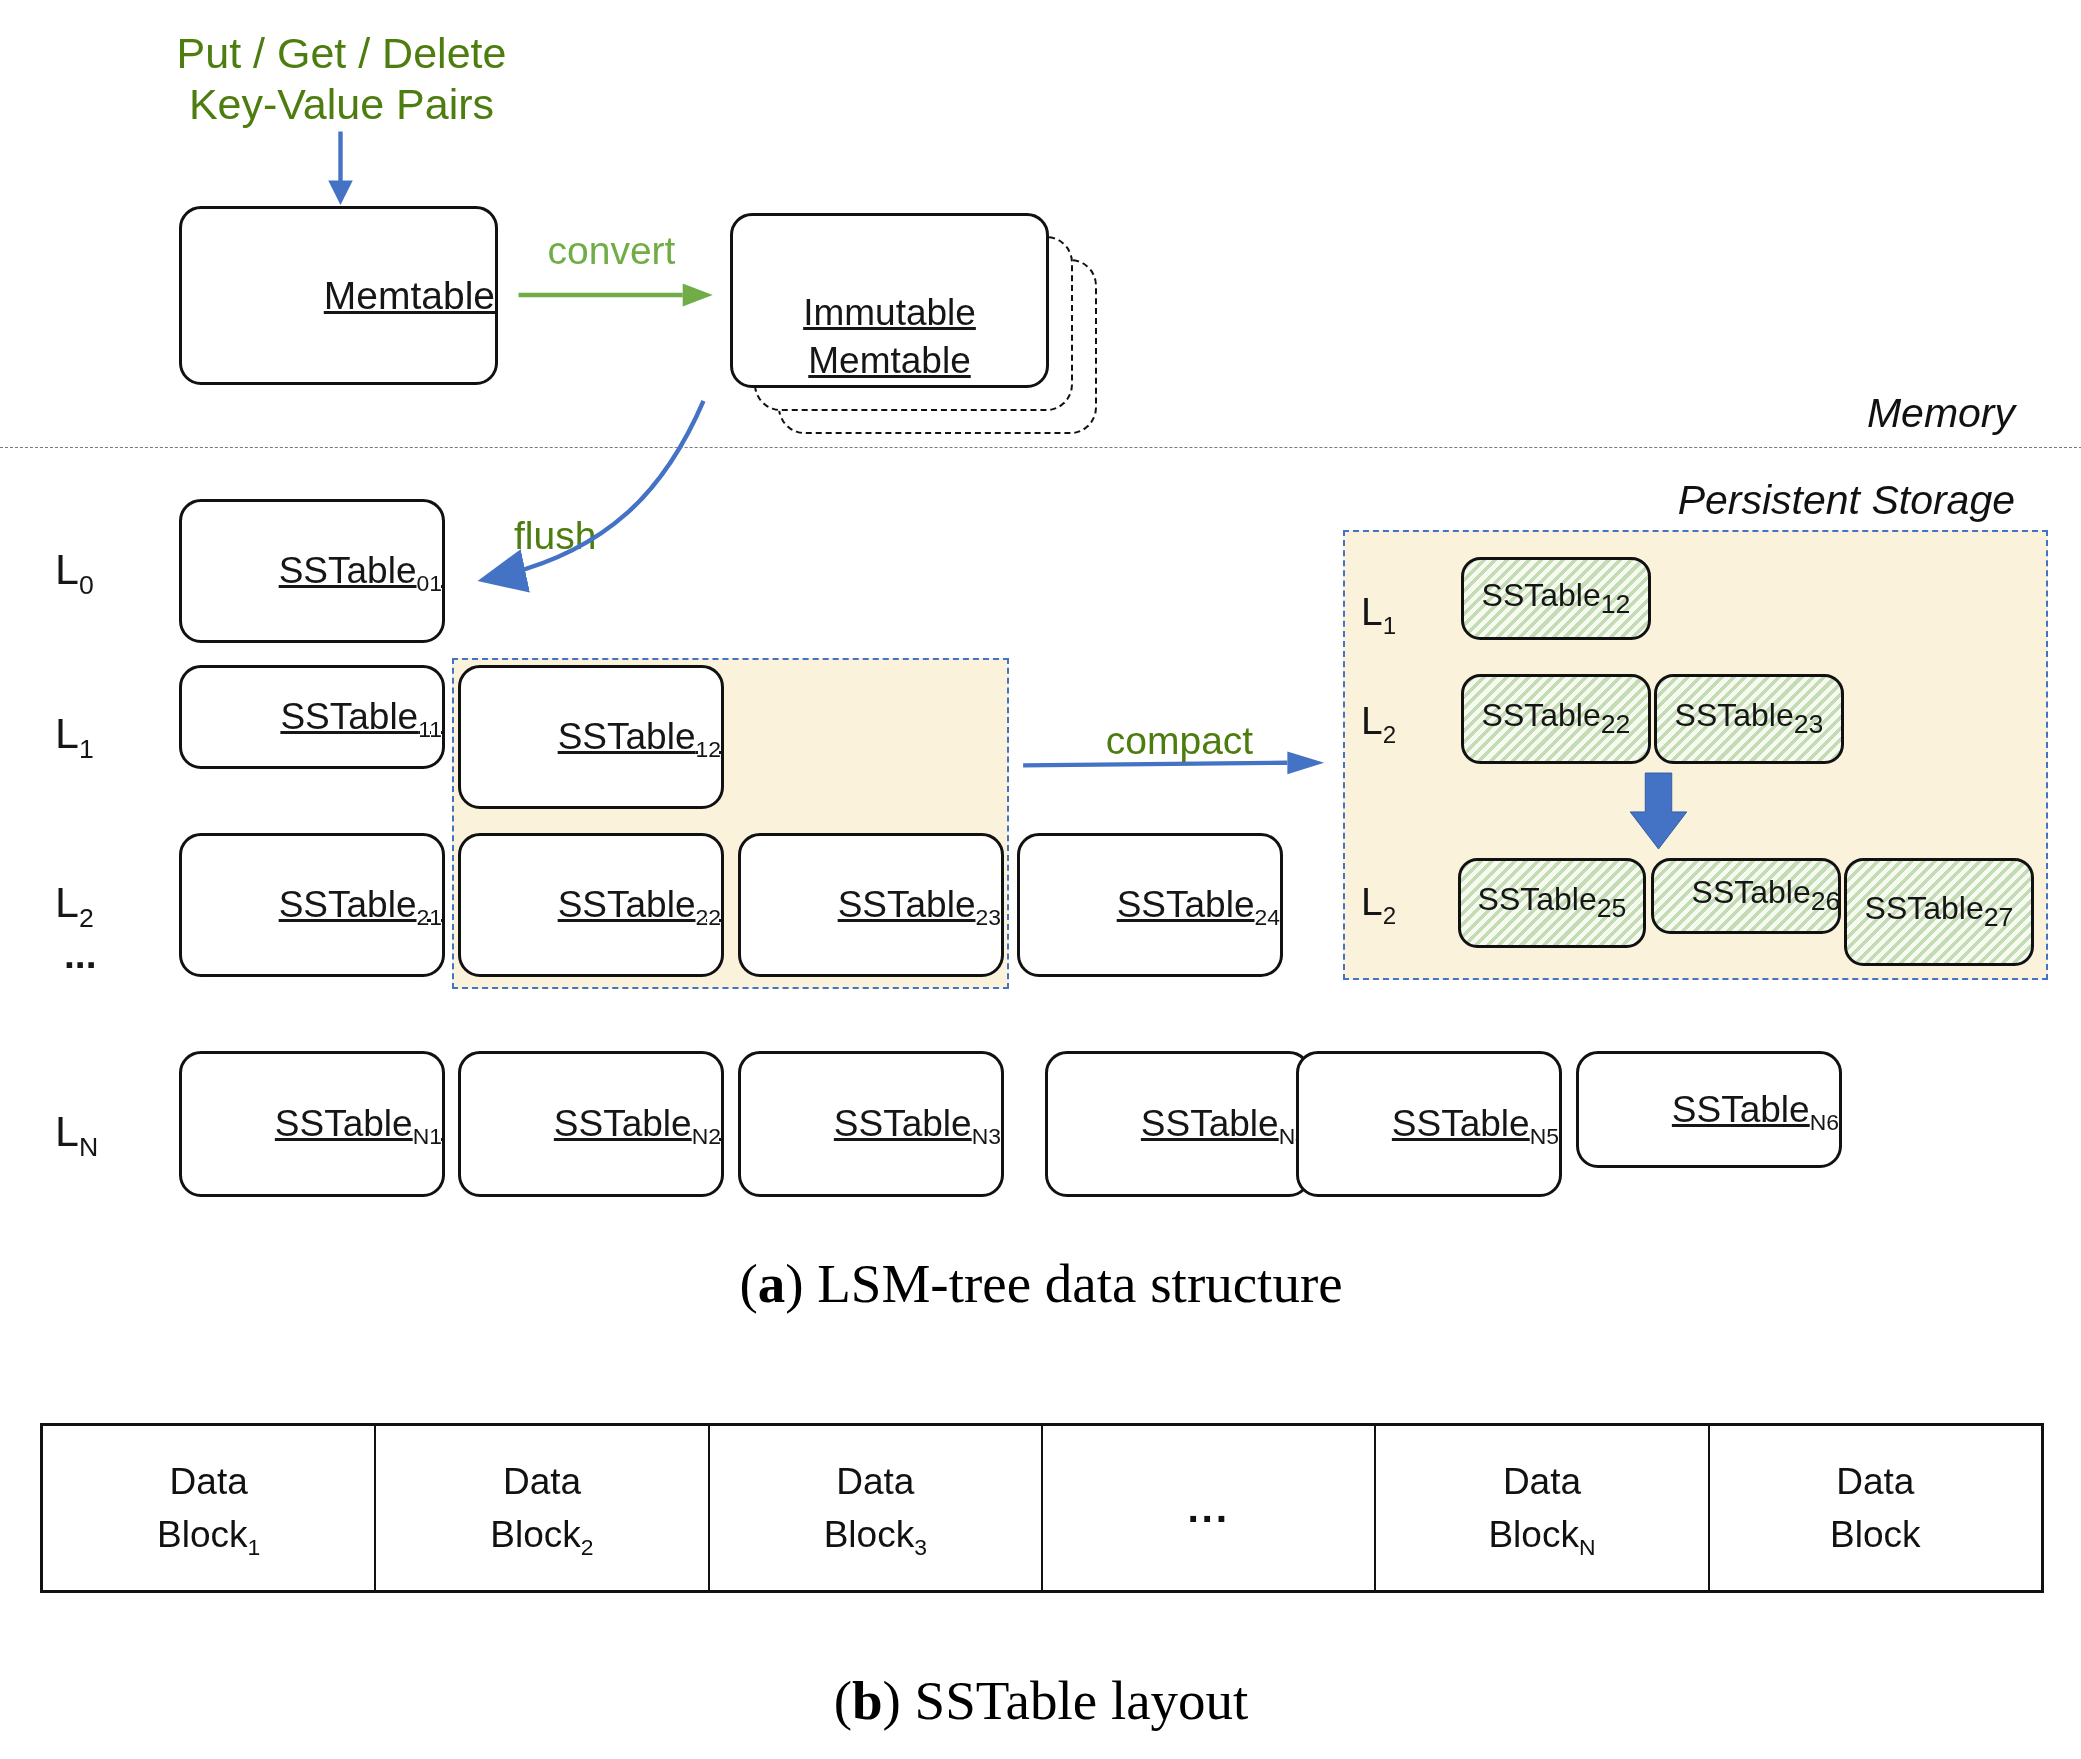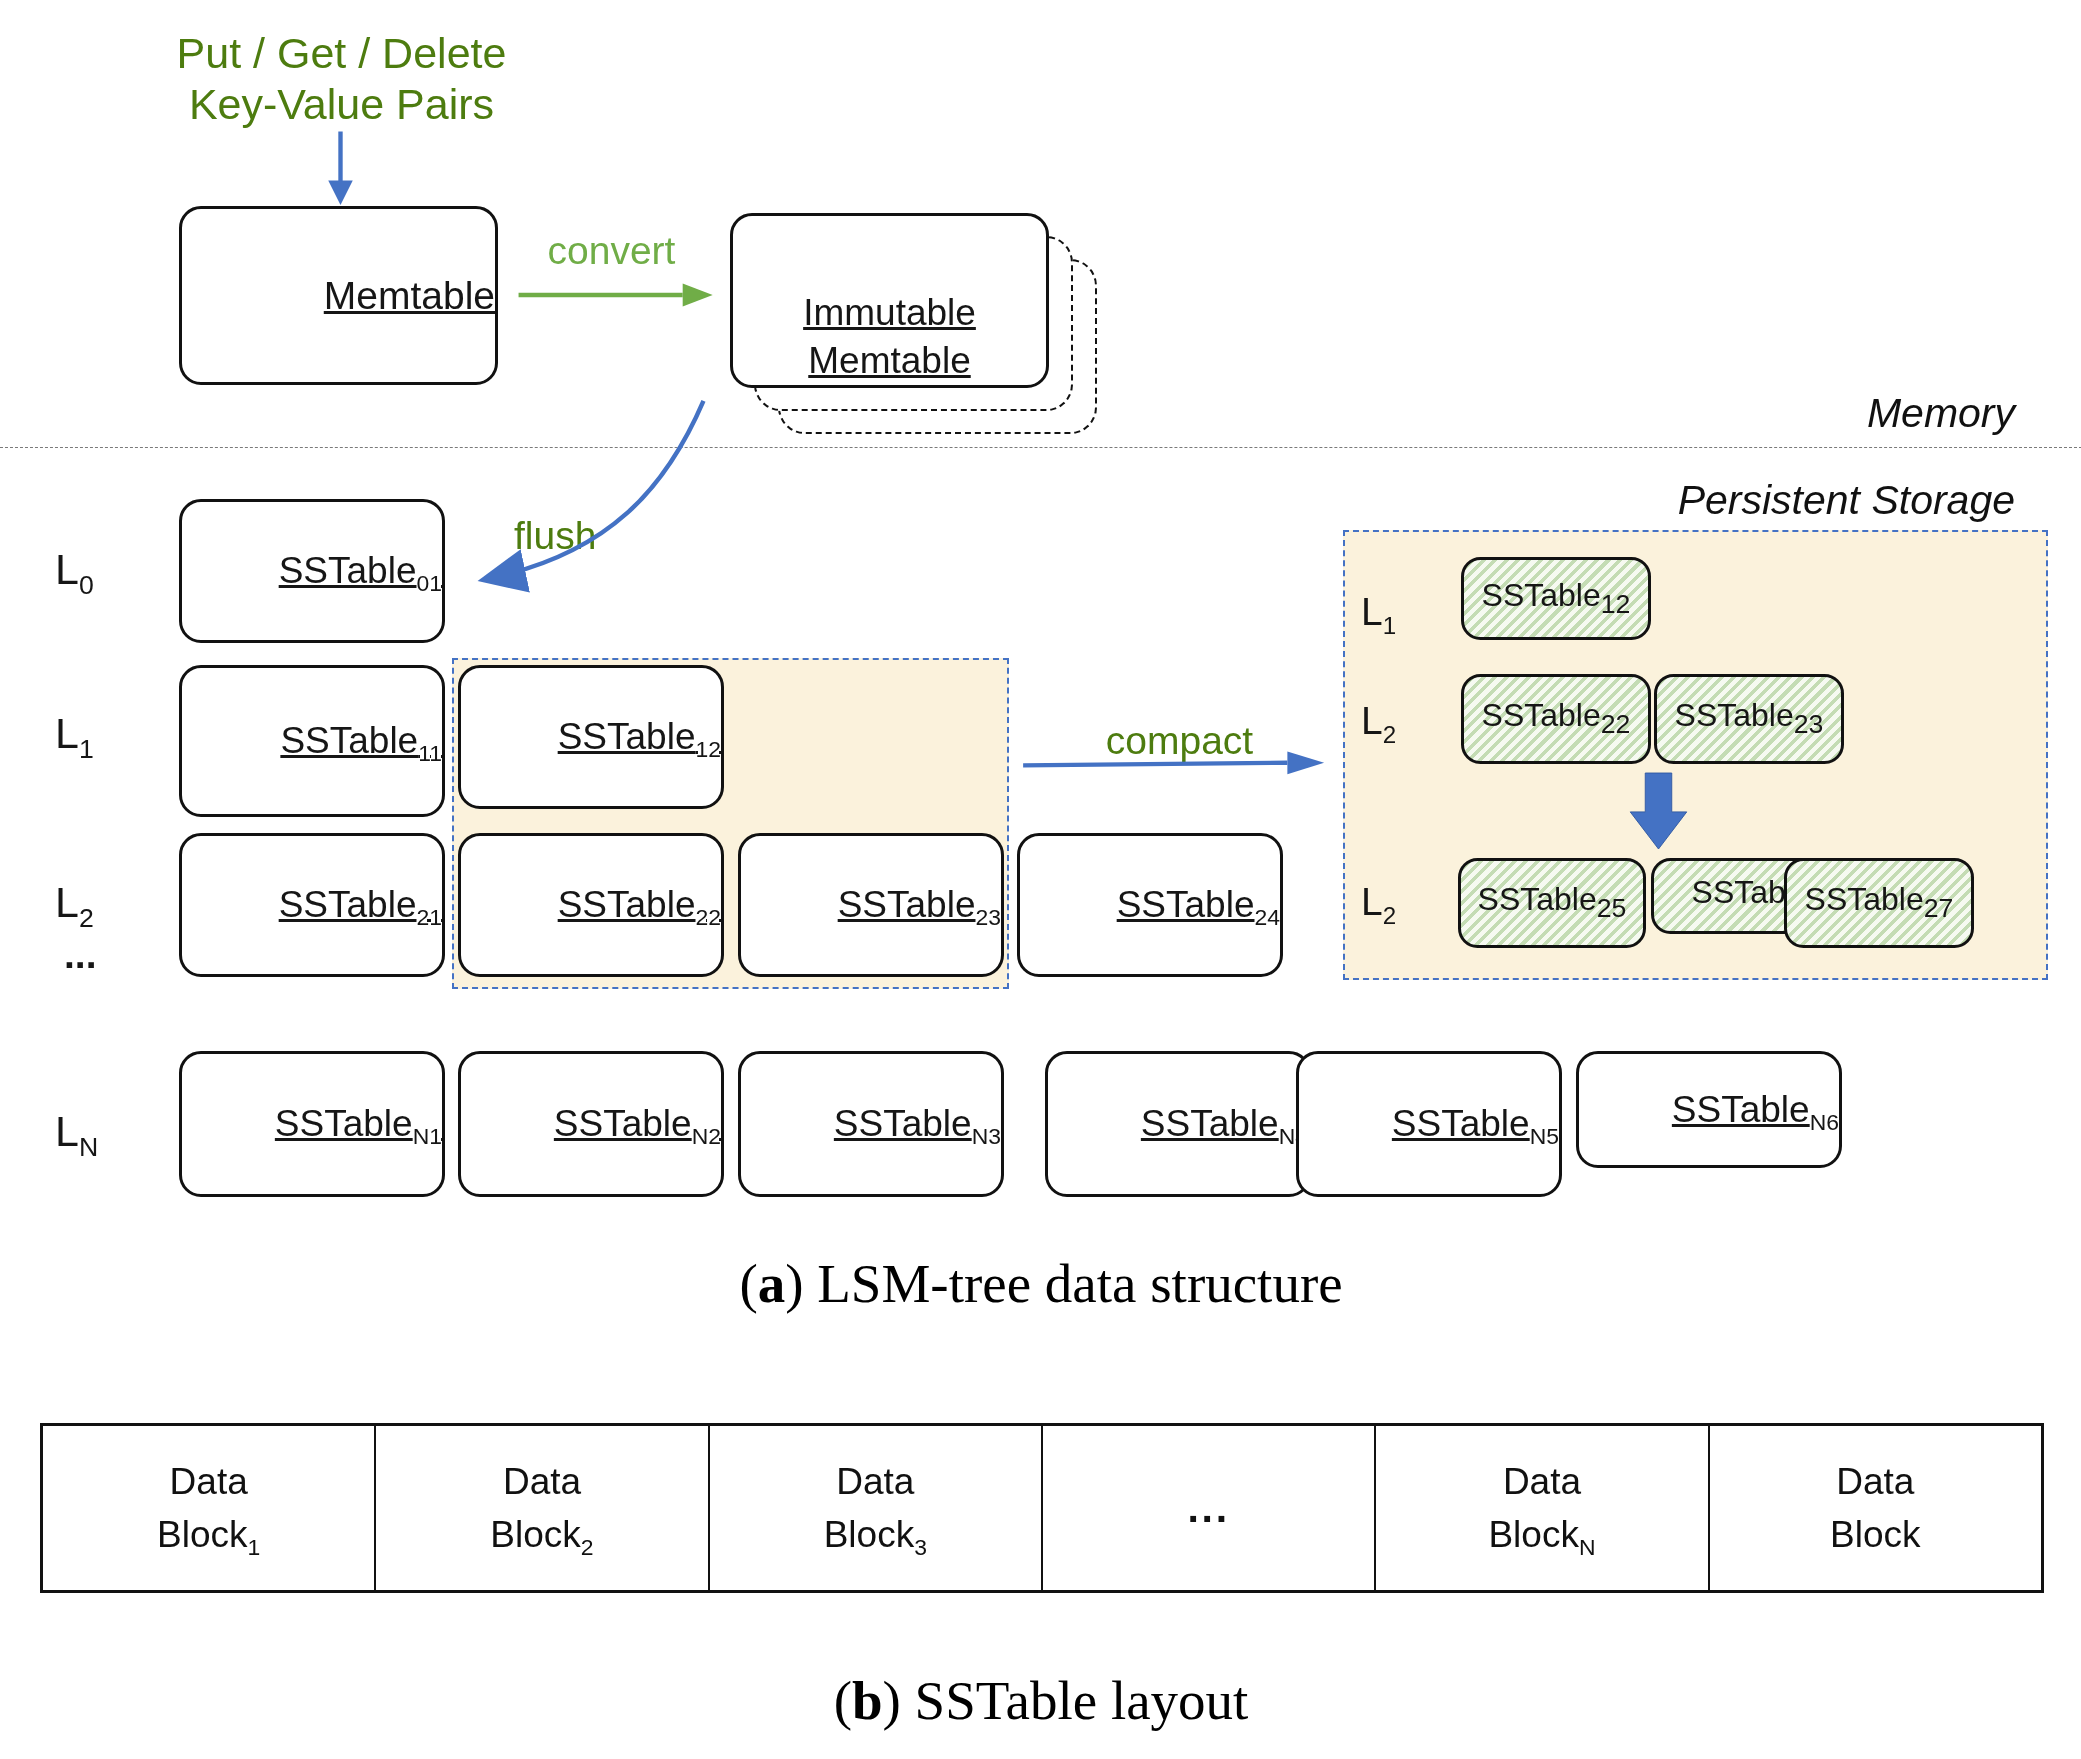--- a/index.html
+++ b/index.html
@@ -117,21 +117,21 @@
   </div>
   <div class="lvl" style="left:64px; top:933px; font-weight:bold; font-size:39px;">...</div>
   <div class="lvl" style="left:55px; top:1107px;">
     <span>L</span><sub>N</sub>
   </div>
 
   <div class="box" style="left:179px; top:499px; width:266px; height:144px;">
     <span><span>SSTable</span><sub>01</sub></span>
   </div>
 
-  <div class="box" style="left:179px; top:665px; width:266px; height:152px;">
+  <div class="box" style="left:179px; top:665px; width:266px; height:104px;">
     <span><span>SSTable</span><sub>11</sub></span>
   </div>
   <div class="box" style="left:458px; top:665px; width:266px; height:144px;">
     <span><span>SSTable</span><sub>12</sub></span>
   </div>
 
   <div class="box" style="left:179px; top:833px; width:266px; height:144px;">
     <span><span>SSTable</span><sub>21</sub></span>
   </div>
   <div class="box" style="left:458px; top:833px; width:266px; height:144px;">
@@ -176,21 +176,21 @@
   <svg style="left:1630px; top:773px;" width="57" height="76" viewBox="0 0 64 86">
     <polygon points="17,0 47,0 47,44 64,44 32,86 0,44 17,44" fill="#4472C4" stroke="#2f57a0" stroke-width="1"></polygon>
   </svg>
 
   <div class="gbox" style="left:1458px; top:858px; width:188px; height:90px;">
     <span><span>SSTable</span><sub>25</sub></span>
   </div>
   <div class="gbox" style="left:1651px; top:858px; width:190px; height:76px;padding-left:40px;">
     <span><span>SSTable</span><sub>26</sub></span>
   </div>
-  <div class="gbox" style="left:1784px; top:858px; width:190px; height:90px;text-align:center;">
+  <div class="gbox" style="left:1844px; top:858px; width:190px; height:108px;text-align:center;">
     <span><span>SSTable</span><sub>27</sub></span>
   </div>
 
   <div class="box" style="left:179px; top:1051px; width:266px; height:146px;">
     <span><span>SSTable</span><sub>N1</sub></span>
   </div>
   <div class="box" style="left:458px; top:1051px; width:266px; height:146px;">
     <span><span>SSTable</span><sub>N2</sub></span>
   </div>
   <div class="box" style="left:738px; top:1051px; width:266px; height:146px;padding-left:16px;">

